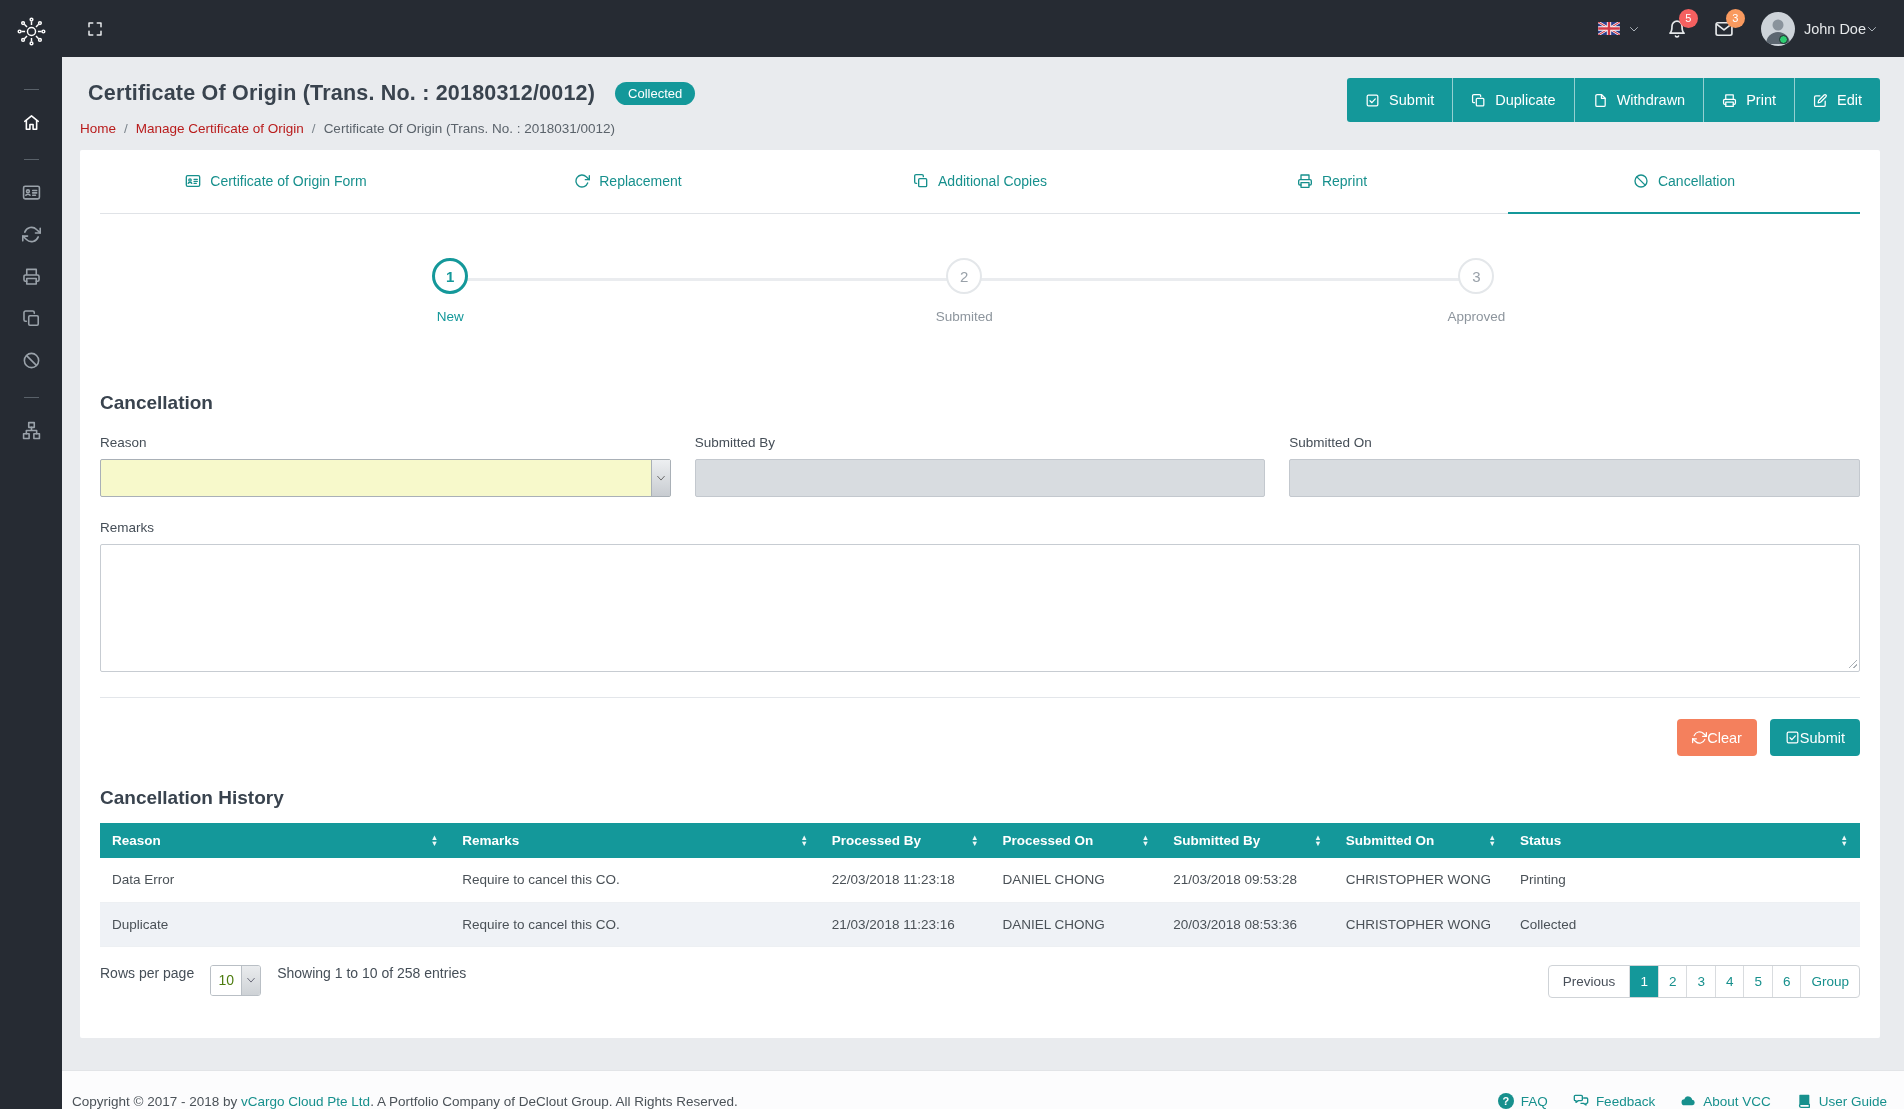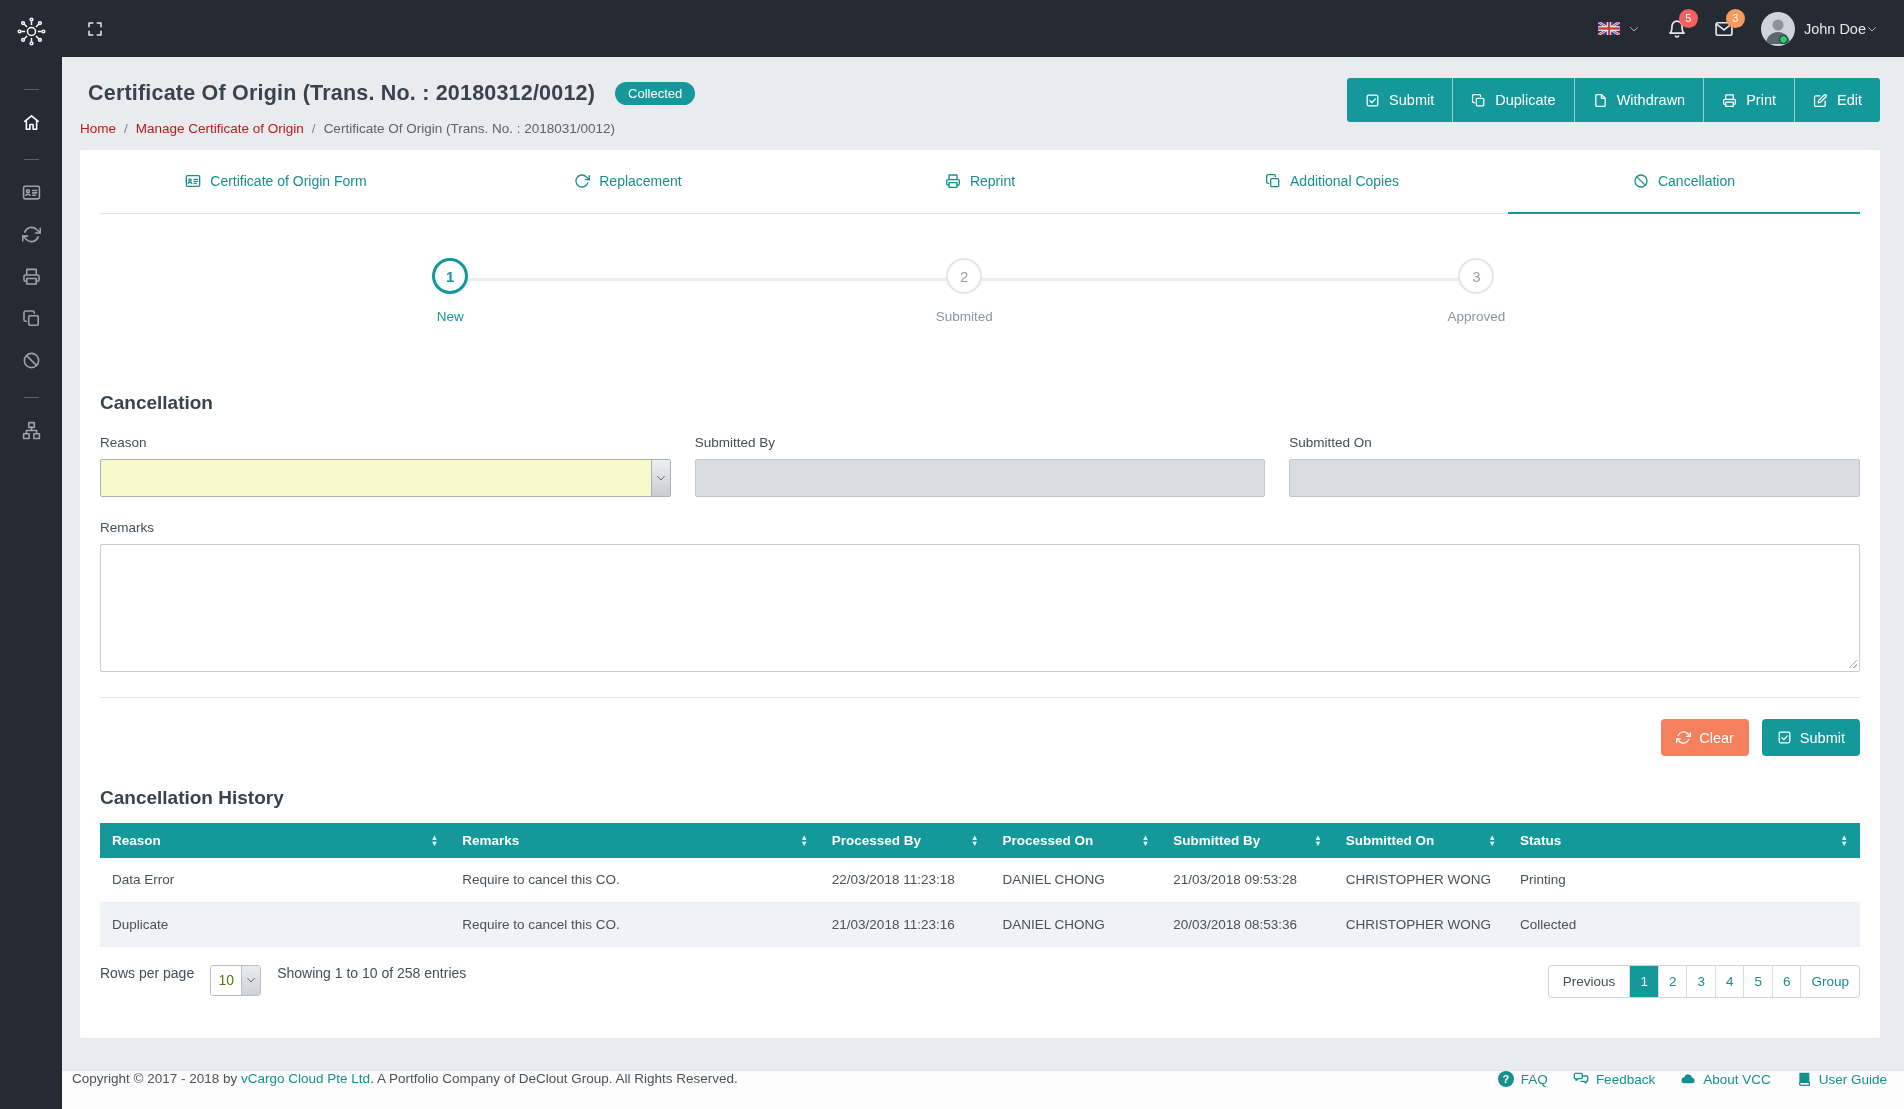--- a/index.html
+++ b/index.html
@@ -82,21 +82,21 @@
   .remarks-label{margin-top:23px}
   .ta-wrap{position:relative;margin-top:0}
   .ta{width:100%;height:128px;border:1px solid #c7ccd2;border-radius:2px;background:#fff;resize:none;
       font-family:"Liberation Sans",sans-serif;font-size:14px;padding:8px 10px;display:block}
   .grip{position:absolute;right:3px;bottom:4px;width:11px;height:11px;cursor:nwse-resize;
         background:repeating-linear-gradient(-45deg,transparent 0 2px,#aab0b6 2px 3px);
         clip-path:polygon(100% 0,100% 100%,0 100%)}
   .divider{border:0;border-top:1px solid #e3e6ea;margin:25px 0 0}
   .form-actions{display:flex;justify-content:flex-end;gap:13px;margin-top:21px}
   .btn{height:37px;border:none;border-radius:4px;color:#fff;font-size:14.5px;display:flex;
-       align-items:center;gap:8px;padding:0 15px;cursor:pointer;font-family:"Liberation Sans",sans-serif}
+       align-items:center;gap:0;padding:0 15px;cursor:pointer;font-family:"Liberation Sans",sans-serif}
   .btn svg{width:15px;height:15px}
   .btn-clear{background:var(--orange)}
   .btn-submit{background:var(--accent)}
 
   
   table{width:100%;border-collapse:collapse;table-layout:fixed;margin-top:14px}
   thead th{background:var(--accent);color:#fff;font-size:13.5px;font-weight:700;height:35px;
            padding:0 12px;text-align:left;cursor:pointer}
   .th-in{display:flex;align-items:center;justify-content:space-between}
   .sort{display:flex;flex-direction:column;font-size:7.5px;line-height:6px;color:rgba(255,255,255,.92);margin-left:6px}
@@ -115,21 +115,21 @@
   .rpp-strip svg{width:10px;height:10px}
   .pager{margin-left:auto;display:flex;border:1px solid #cfd3d7;border-radius:4px;overflow:hidden;background:#fff}
   .pg{height:31px;display:flex;align-items:center;justify-content:center;font-size:13.5px;
       color:#17908d;border-left:1px solid #d9dcdf;cursor:pointer;padding:0 10px;min-width:25px}
   .pg.first{border-left:none}
   .pg.prev-next{color:#17908d}
   .pg.prev{color:#49505a;padding:0 14px}
   .pg.active{background:var(--accent);color:#fff}
 
   
-  .footer{height:39px;background:#fcfcfd;border-top:1px solid #e2e4e7;display:flex;align-items:flex-start;
+  .footer{height:39px;background:#fcfcfd;border-top:1px solid #e2e4e7;display:flex;align-items:flex-end;
           padding:0 17px 0 10px;font-size:13.5px;color:#4b5258;flex:none}
   .copy .lnk{color:#17908d;cursor:pointer}
   .f-links{margin-left:auto;display:flex;gap:25px;align-items:center}
   .f-link{display:flex;align-items:center;gap:7px;color:#17908d;cursor:pointer}
   .f-link svg{width:16px;height:16px}
   .q-circle{width:16px;height:16px;border-radius:50%;background:#17908d;color:#fff;font-size:11px;
             font-weight:700;display:flex;align-items:center;justify-content:center}
 </style>
 </head>
 <body>
@@ -323,32 +323,32 @@
         </div>
         <div class="tab">
           <svg class="ic" viewBox="0 0 24 24">
               <polyline points="23 4 23 10 17 10"></polyline>
               <path d="M20.49 15a9 9 0 1 1-2.12-9.36L23 10"></path>
             </svg>
           <span>Replacement</span>
         </div>
         <div class="tab">
           <svg class="ic" viewBox="0 0 24 24">
+              <rect x="8.5" y="8.5" width="12" height="12" rx="1.5"></rect>
+              <path d="M5.5 15.5h-1a2 2 0 0 1-2-2v-9a2 2 0 0 1 2-2h9a2 2 0 0 1 2 2v1"></path>
+            </svg>
+          <span>Additional Copies</span>
+        </div>
+        <div class="tab">
+          <svg class="ic" viewBox="0 0 24 24">
               <polyline points="6 9 6 3 18 3 18 9"></polyline>
               <path d="M6 18H4.5a2 2 0 0 1-2-2v-4a2 2 0 0 1 2-2h15a2 2 0 0 1 2 2v4a2 2 0 0 1-2 2H18"></path>
               <rect x="6" y="14.5" width="12" height="7"></rect>
             </svg>
           <span>Reprint</span>
-        </div>
-        <div class="tab">
-          <svg class="ic" viewBox="0 0 24 24">
-              <rect x="8.5" y="8.5" width="12" height="12" rx="1.5"></rect>
-              <path d="M5.5 15.5h-1a2 2 0 0 1-2-2v-9a2 2 0 0 1 2-2h9a2 2 0 0 1 2 2v1"></path>
-            </svg>
-          <span>Additional Copies</span>
         </div>
         <div class="tab active">
           <svg class="ic" viewBox="0 0 24 24">
               <circle cx="12" cy="12" r="9"></circle>
               <path d="M5.8 5.8l12.4 12.4"></path>
             </svg>
           <span>Cancellation</span>
         </div>
       </div>
 

